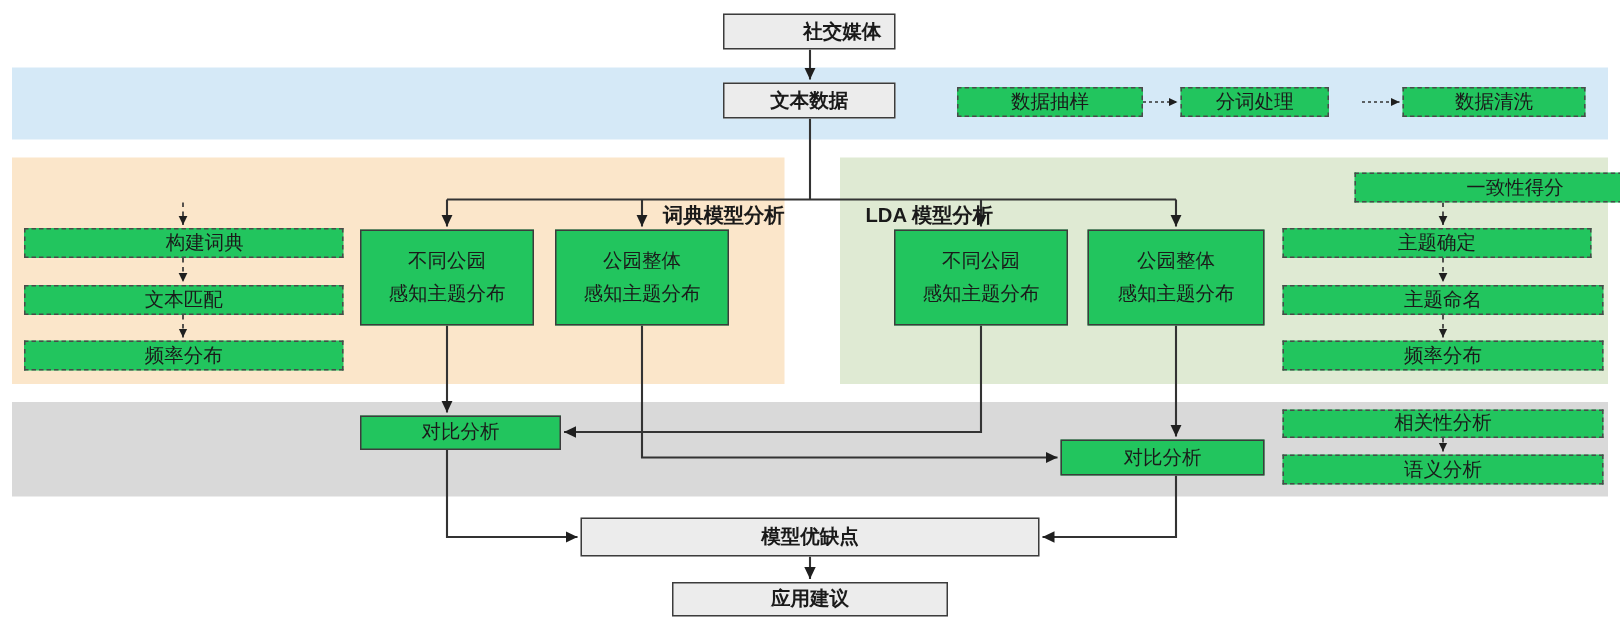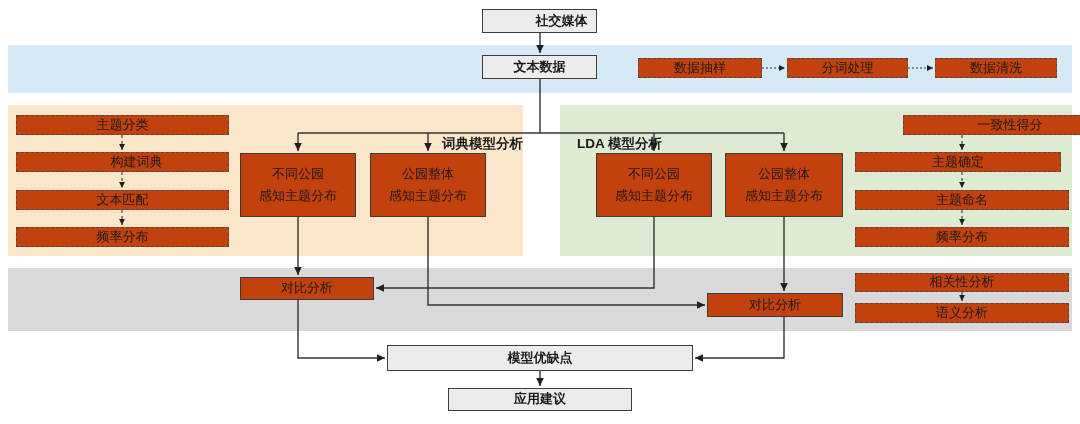--- a/index.html
+++ b/index.html
@@ -9,21 +9,21 @@
     overflow:hidden;
   }
   .band{position:absolute;}
   .band.blue{background:#d5e9f7;}
   .band.orange{background:#fbe6ca;}
   .band.green{background:#dfead3;}
   .band.gray{background:#d9d9d9;}
   .node{
     position:absolute;display:flex;align-items:center;justify-content:center;
     box-sizing:border-box;font-size:13px;line-height:1.25;text-align:center;
-    background:#c2410c;border:1.4px solid #3c3c3c;
+    background:#22c55e;border:1.4px solid #3c3c3c;
   }
   .node.fillgray{background:#ececec;font-weight:bold;}
   .node.dashed{border:1.2px dashed #4a4a4a;font-weight:normal;}
   .node.two-line{white-space:pre-line;line-height:1.7;}
   .sec-label{
     position:absolute;font-size:13.5px;font-weight:bold;white-space:nowrap;margin-top:25px;
   }
   svg.wires{position:absolute;left:0;top:0;z-index:2;pointer-events:none;}
   .node,.sec-label{z-index:3;}
 </style>
@@ -74,27 +74,26 @@
     <g stroke="#333333" stroke-width="1.1" fill="none" stroke-dasharray="2,2">
       <path d="M762,68 H785" marker-end="url(#arrs)"></path>
       <path d="M908,68 H933" marker-end="url(#arrs)"></path>
     </g>
   </svg>
 
   <div class="node fillgray" style="left:482px;top:9px;width:115px;height:24px;padding-left:44px;">社交媒体</div>
   <div class="node fillgray" style="left:482px;top:55px;width:115px;height:24px;">文本数据</div>
 
   <div class="node dashed" style="left:638px;top:58px;width:124px;height:20px;">数据抽样</div>
-  <div class="node dashed" style="left:787px;top:58px;width:121px;height:20px;">分词处理</div>
+  <div class="node dashed" style="left:787px;top:58px;width:99px;height:20px;">分词处理</div>
   <div class="node dashed" style="left:935px;top:58px;width:122px;height:20px;">数据清洗</div>
 
   <div class="sec-label" style="left:418px;top:110px;width:105px;text-align:right;">词典模型分析</div>
   <div class="sec-label" style="left:577px;top:110px;">LDA 模型分析</div>
 
-  <div class="node dashed" style="left:16px;top:115px;width:213px;height:20px;">主题分类</div>
   <div class="node dashed" style="left:16px;top:152px;width:213px;height:20px;padding-left:28px;">构建词典</div>
   <div class="node dashed" style="left:16px;top:190px;width:213px;height:20px;">文本匹配</div>
   <div class="node dashed" style="left:16px;top:227px;width:213px;height:20px;">频率分布</div>
 
   <div class="node two-line" style="left:240px;top:153px;width:116px;height:64px;">不同公园
 感知主题分布</div>
   <div class="node two-line" style="left:370px;top:153px;width:116px;height:64px;">公园整体
 感知主题分布</div>
 
   <div class="node two-line" style="left:596px;top:153px;width:116px;height:64px;">不同公园

